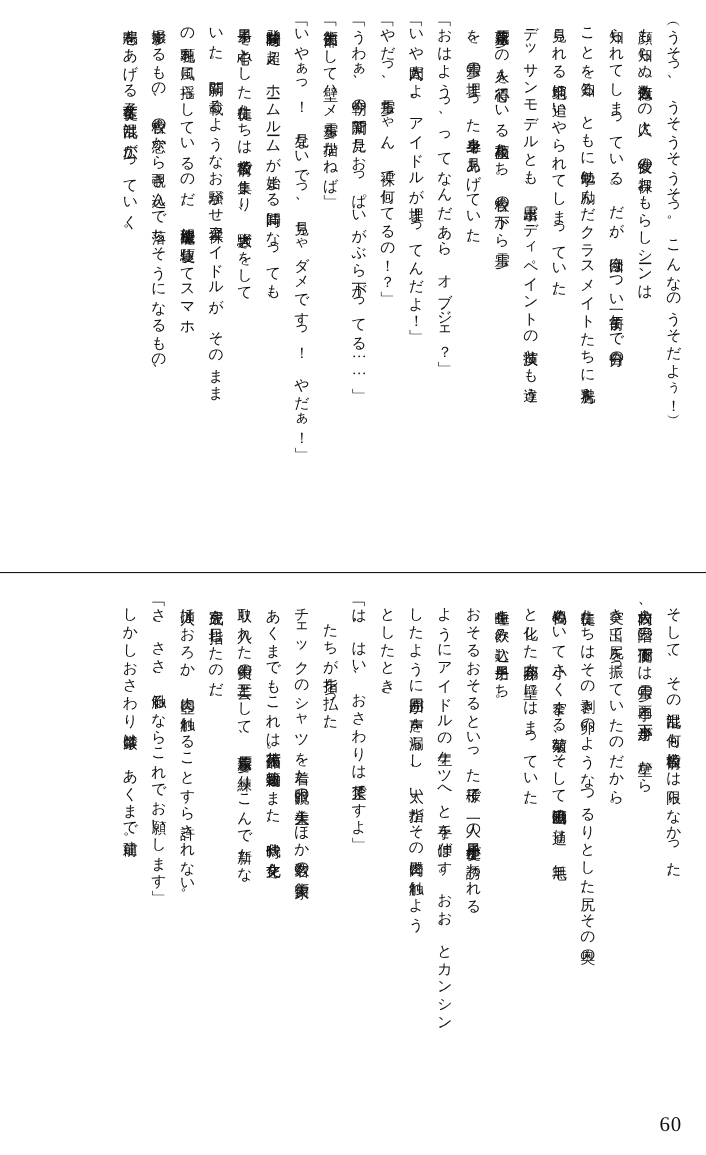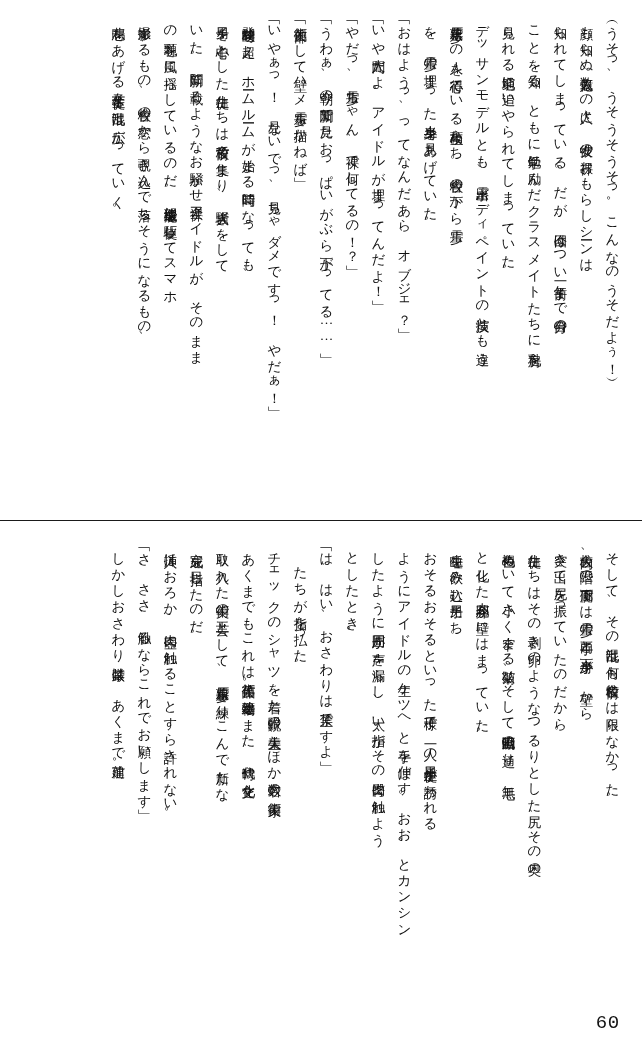--- a/index.html
+++ b/index.html
@@ -61,21 +61,21 @@
   }
   .bottom-section .vblock {
     top: 18px;
     height: 470px;
   }
   .page-number {
     position: absolute;
     right: 22px;
     bottom: 16px;
     font-size: 19px;
-    font-family: Liberation Mono, monospace;
+    font-family: Liberation Serif, serif;
     letter-spacing: 0.04em;
     color: #111;
   }
   
   .c0  { right: 18px; }
   .c1  { right: 44px; }
   .c2  { right: 70px; }
   .c3  { right: 96px; }
   .c4  { right: 122px; }
   .c5  { right: 148px; }

